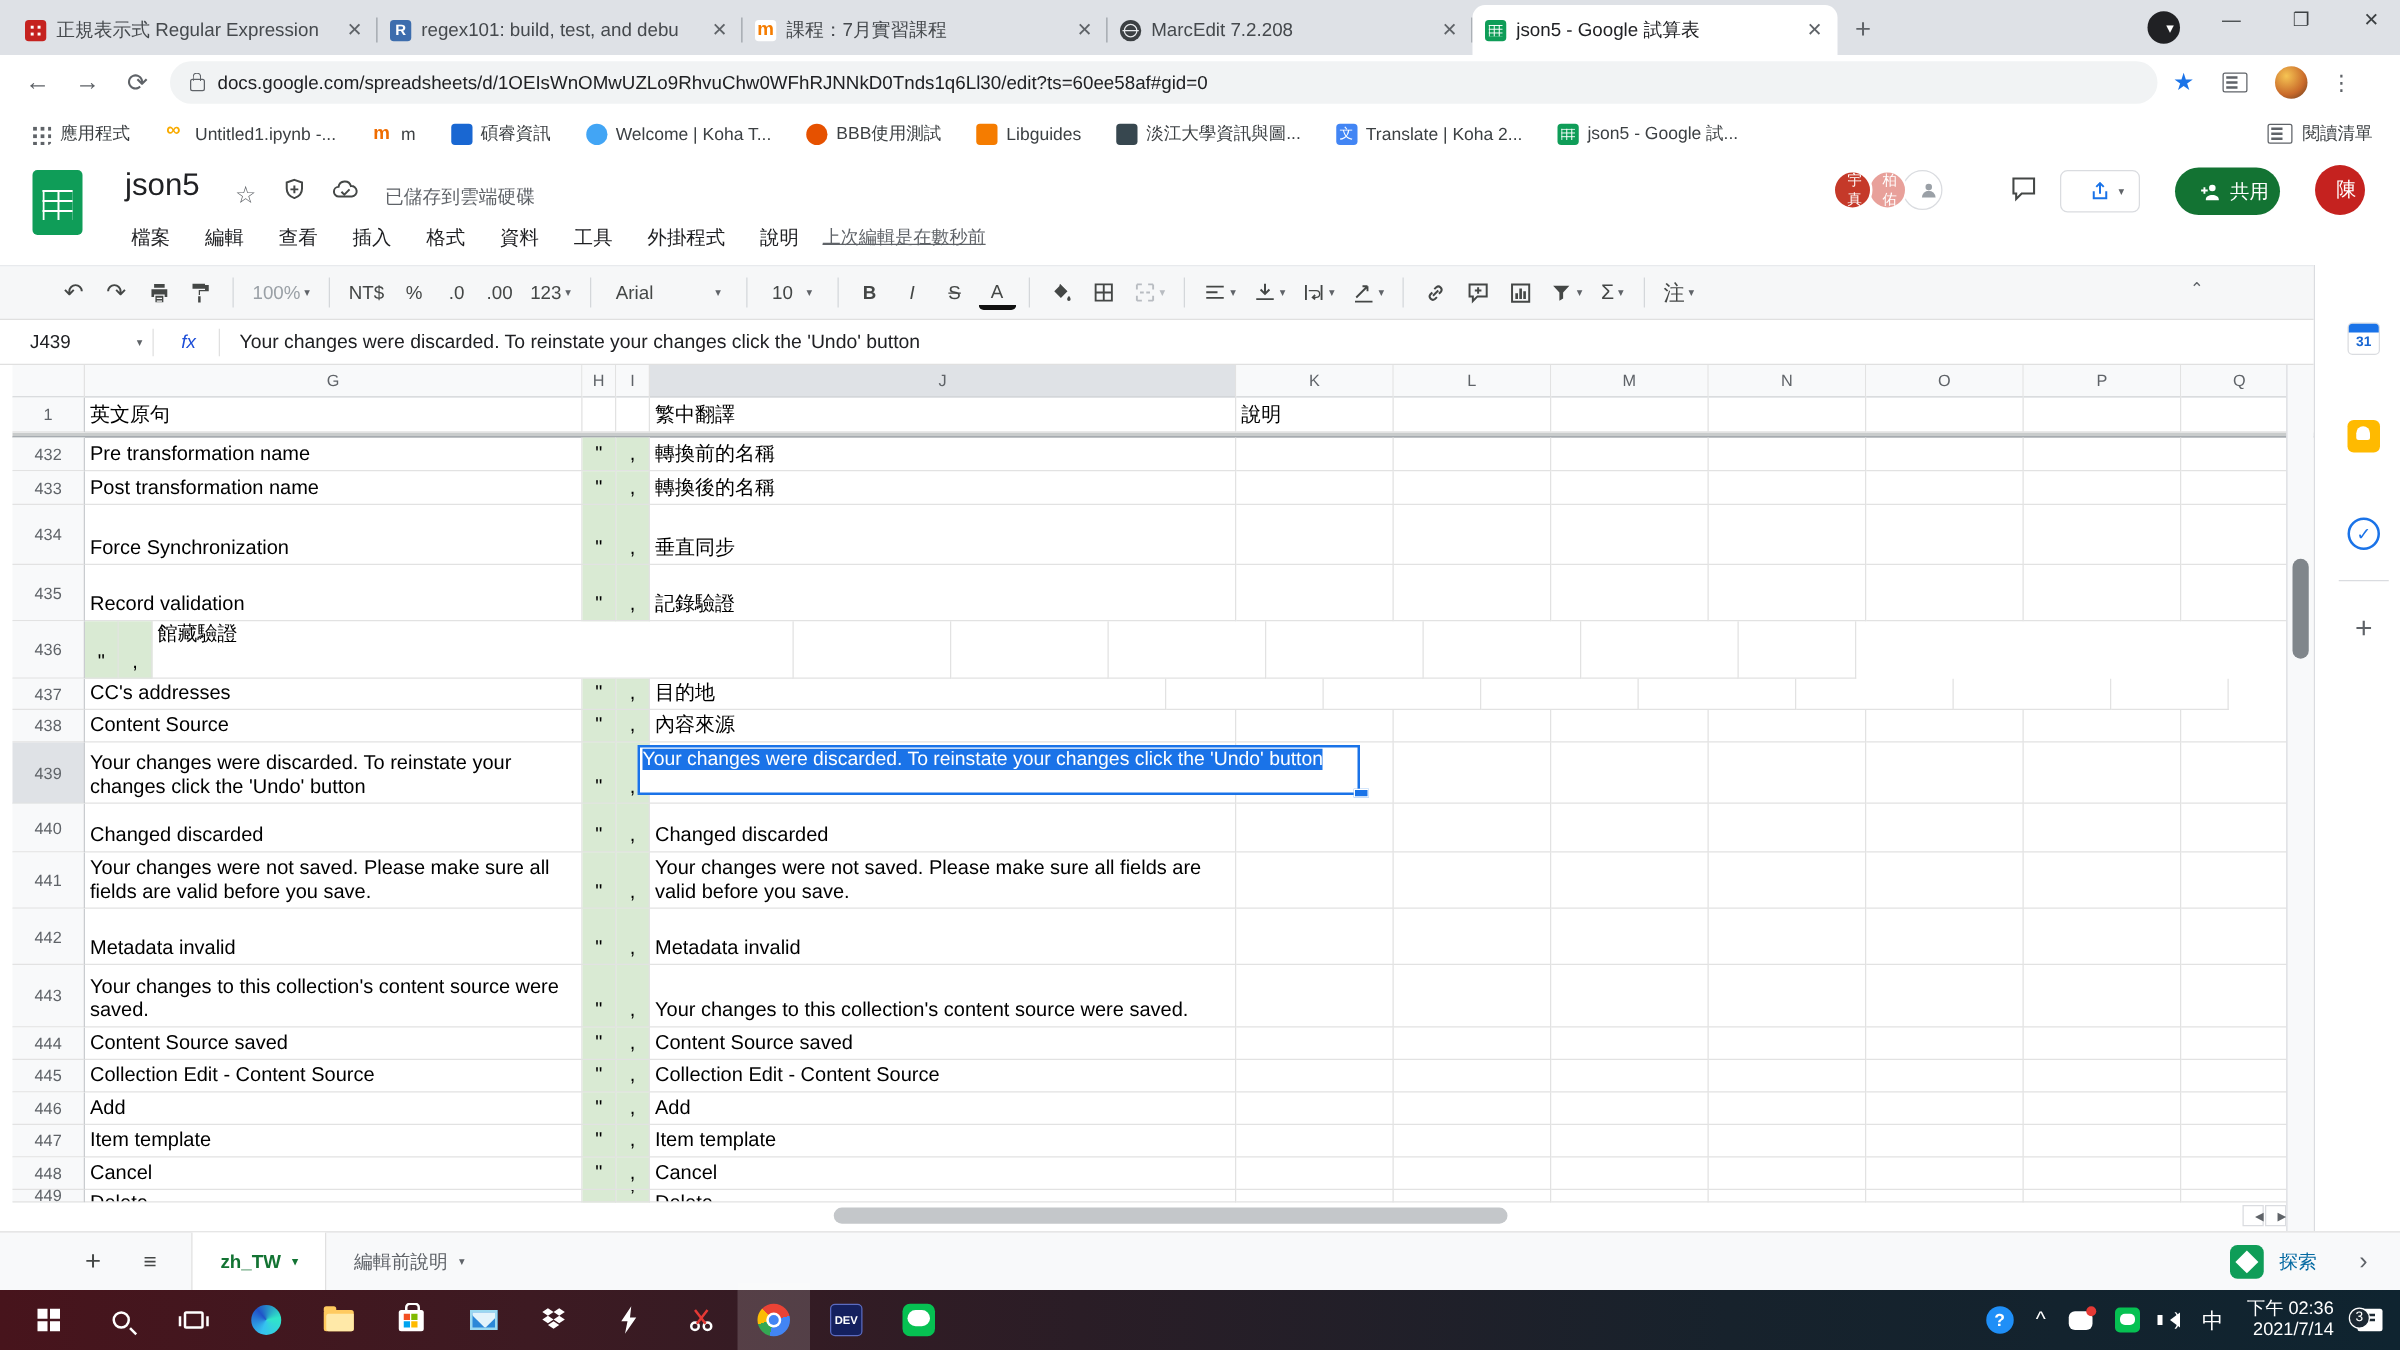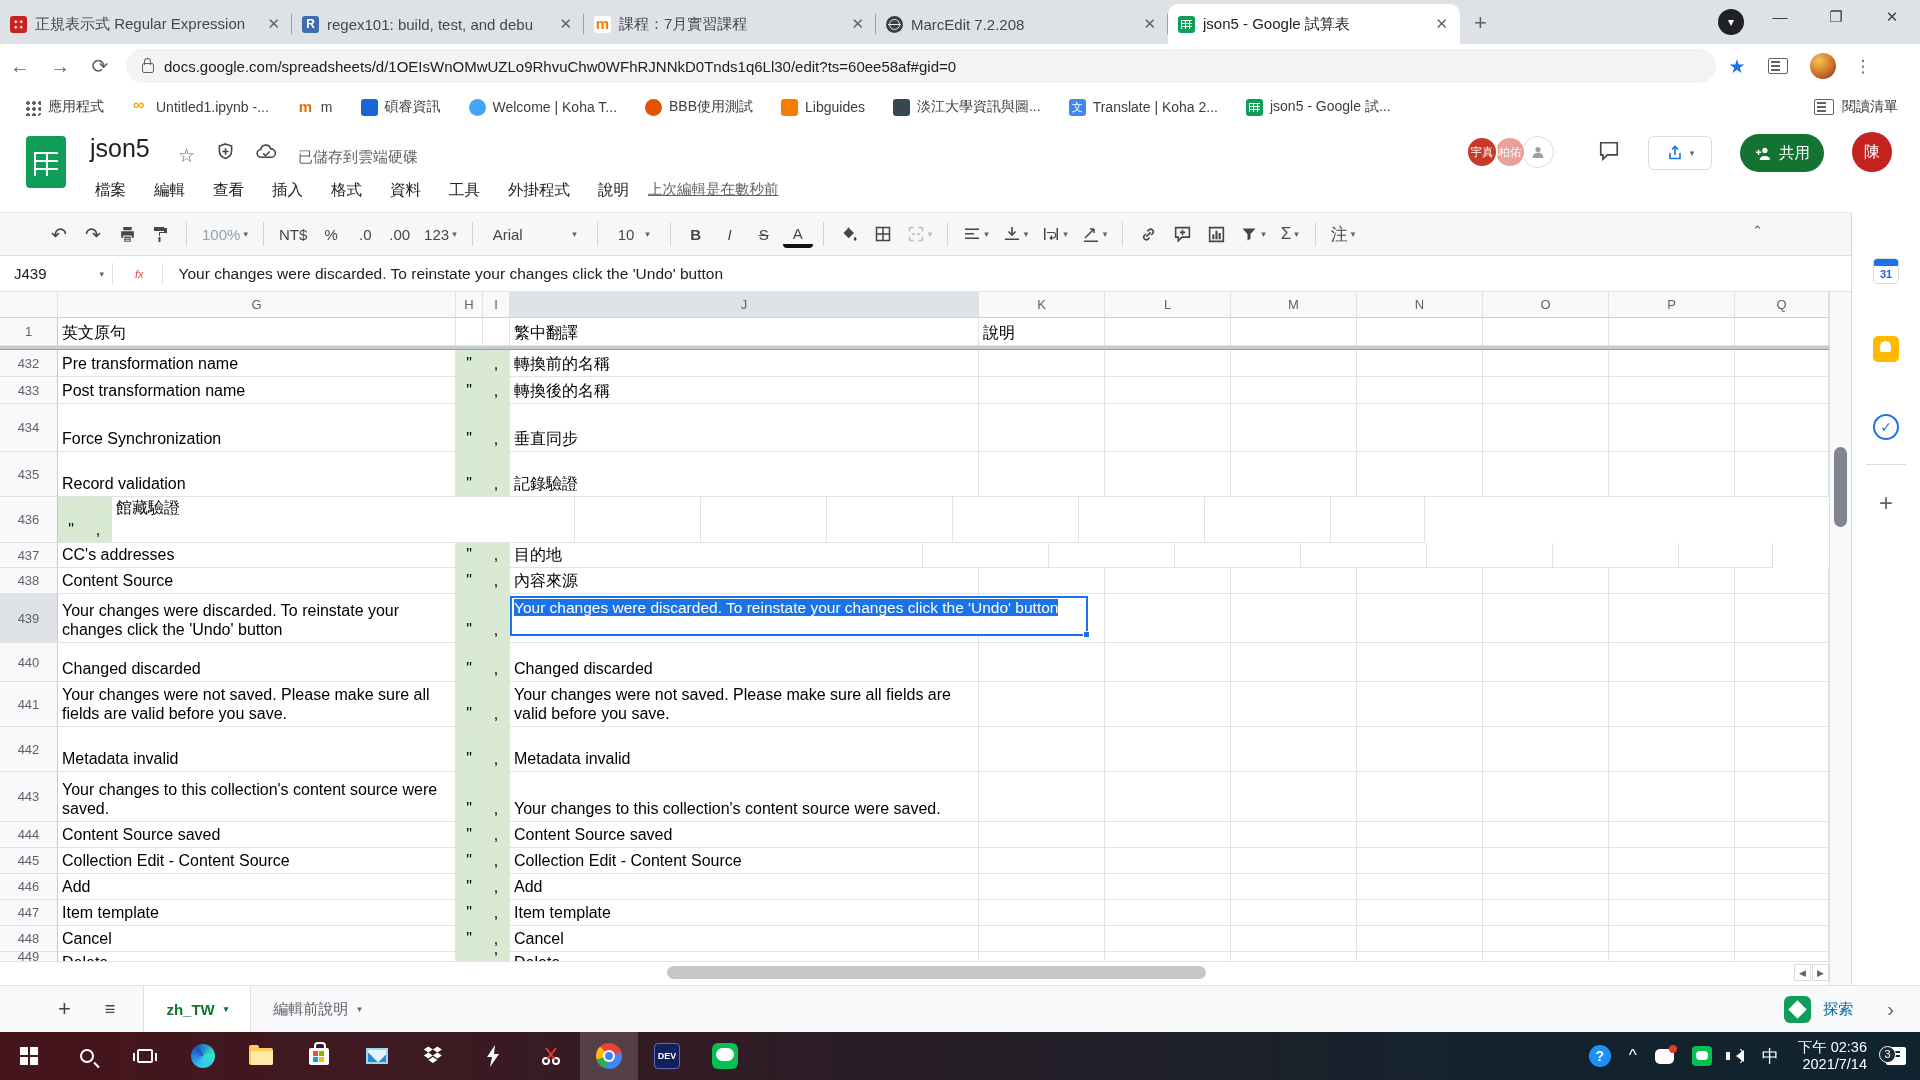--- a/index.html
+++ b/index.html
@@ -1,19 +1,19 @@
 <!DOCTYPE html>
 <html><head>
 <meta charset="utf-8">
 <style>
   * { margin:0; padding:0; box-sizing:border-box; }
   html,body { width:1920px; height:1080px; overflow:hidden; }
   body { font-family:"Liberation Sans", sans-serif; color:#202124; }
   #stage { position:relative; width:1920px; height:1080px; background:#fff; }
-  .abs { position:absolute; }
+  .abs { position:absolute;padding-left:10px; }
 
   
   #tabstrip { top:0; left:0; width:1920px; height:44px; background:#dee1e6; display:flex; align-items:flex-end; }
   .tab { width:292px; height:40px; display:flex; align-items:center; padding:0 10px; gap:8px; color:#45494d; font-size:15px; position:relative; }
   .tab .tsep { position:absolute; right:0; top:10px; height:20px; width:1px; background:#9aa0a6; }
   .tab.active { background:#fff; border-radius:10px 10px 0 0; color:#202124; }
   .tab .title { flex:1; white-space:nowrap; overflow:hidden; }
   .tab .x { font-size:15px; color:#5f6368; padding:0 2px; }
   .fav { width:17px; height:17px; border-radius:3px; flex:none; position:relative; }
   .fav-gridred { background:#c5221f; }
@@ -90,21 +90,21 @@
   #sizebox { width:52px; justify-content:space-between; padding:0 10px; }
   .tbold { font-weight:bold; }
   #tcolor { border-bottom:4px solid #111; line-height:16px; height:24px; margin-top:4px; }
   #collapse-tb { position:absolute; right:88px; top:10px; color:#5f6368; font-size:13px; }
 
   
   #formulabar { top:256px; left:0; width:1851px; height:36px; background:#fff; border-bottom:1px solid #e0e0e0; display:flex; align-items:center; }
   #namebox { width:112px; padding-left:14px; font-size:15px; color:#202124; display:flex; align-items:center; justify-content:space-between; }
   #namebox .ddc { margin-right:8px; }
   #fbar-sep { width:1px; height:22px; background:#e0e0e0; }
-  #fx { font-style:italic; color:#ef4444; font-size:11px; margin:0 18px 0 22px; }
+  #fx { font-style:italic; color:#1d4ed8; font-size:15px; margin:0 18px 0 22px; }
   #fvalue { font-size:15.5px; color:#202124; margin-left:16px; white-space:nowrap; overflow:hidden; }
 
   
   #gridwrap { top:292px; left:0; width:1851px; height:693px; background:#fff; overflow:hidden; }
   .grow { display:flex; }
   .gc { border-right:1px solid #e2e2e2; border-bottom:1px solid #e2e2e2; font-size:16px; line-height:19px; color:#000; display:flex; flex-direction:column; justify-content:flex-end; padding:1px 4px 3px 4px; overflow:hidden; }
   .gc.top { justify-content:flex-start; }
   .gc.mid { align-items:center; }
   .ghead { background:#f8f9fa; color:#5f6368; font-size:13px; display:flex; align-items:center; justify-content:center; border-right:1px solid #e2e2e2; border-bottom:1px solid #cfd2d5; }
   .ghead.sel, .gut.sel { background:#dfe2e6; }
@@ -568,21 +568,21 @@
           <div class="gc" style="width: 126px; height: 45px; flex: 0 0 auto;"></div>
           <div class="gc" style="width: 126px; height: 45px; flex: 0 0 auto;"></div>
           <div class="gc" style="width: 126px; height: 45px; flex: 0 0 auto;"></div>
           <div class="gc" style="width: 126px; height: 45px; flex: 0 0 auto;"></div>
           <div class="gc" style="width: 94px; height: 45px; flex: 0 0 auto;"></div>
         </div>
         <div class="grow" style="height: 46px;">
           <div class="gut" style="width: 58px; height: 46px; flex: 0 0 auto;">436</div>
           <div class="gc green mid" style="width: 27px; height: 46px; flex: 0 0 auto;">"</div>
           <div class="gc green mid" style="width: 27px; height: 46px; flex: 0 0 auto;">,</div>
-          <div class="gc top" style="width: 463px; height: 46px; flex: 0 0 auto;">館藏驗證</div>
+          <div class="gc top" style="width: 513px; height: 46px; flex: 0 0 auto;">館藏驗證</div>
           <div class="gc" style="width: 126px; height: 46px; flex: 0 0 auto;"></div>
           <div class="gc" style="width: 126px; height: 46px; flex: 0 0 auto;"></div>
           <div class="gc" style="width: 126px; height: 46px; flex: 0 0 auto;"></div>
           <div class="gc" style="width: 126px; height: 46px; flex: 0 0 auto;"></div>
           <div class="gc" style="width: 126px; height: 46px; flex: 0 0 auto;"></div>
           <div class="gc" style="width: 126px; height: 46px; flex: 0 0 auto;"></div>
           <div class="gc" style="width: 94px; height: 46px; flex: 0 0 auto;"></div>
         </div>
         <div class="grow" style="height: 25px;">
           <div class="gut" style="width: 58px; height: 25px; flex: 0 0 auto;">437</div>

